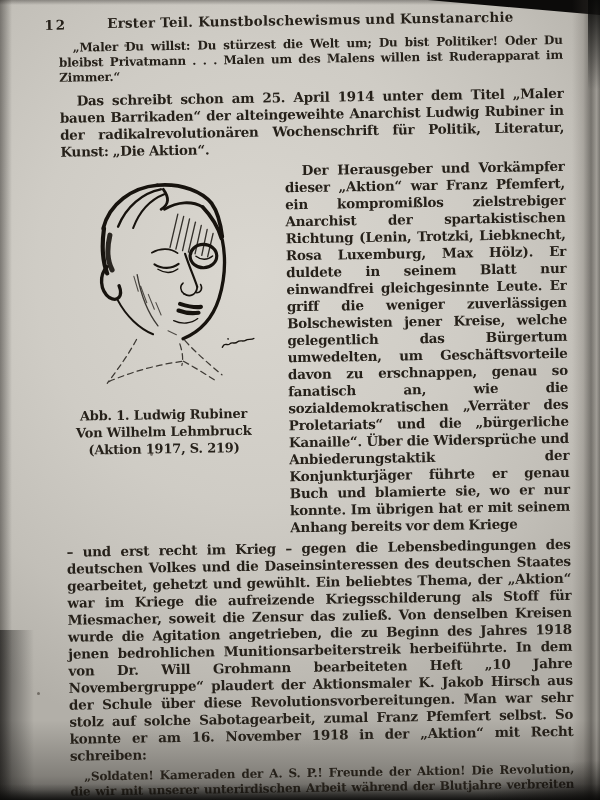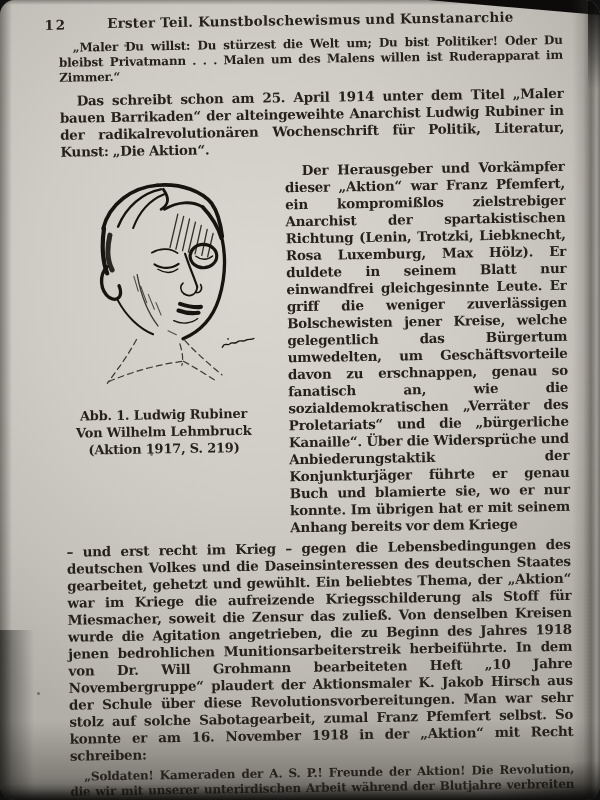--- a/index.html
+++ b/index.html
@@ -2,21 +2,20 @@
 <html><head>
 <meta charset="utf-8">
 <style>
   html,body { margin:0; padding:0; background:#101010; }
   .photo {
     position:relative; width:600px; height:800px; overflow:hidden;
     font-family:"DejaVu Serif", serif; color:#26211a;
     background:
       linear-gradient(to bottom, rgba(0,0,0,0) 90%, rgba(20,18,15,0.30) 97%, rgba(10,9,8,0.55) 100%),
       radial-gradient(ellipse 75% 60% at 42% 34%, #dad7d0 0%, #cfccc5 48%, #c2bfb8 78%, #b2afa8 100%);
-    border-radius: 15px;
   }
   .sheet {
     position:absolute; inset:0; padding:12px 38px 0 58px;
     transform:rotate(-0.9deg); transform-origin:50% 0;
   }
   .header-row { position:relative; text-align:center; font-size:13.5px; font-weight:700; letter-spacing:0.2px; margin-bottom:9px; }
   .pagenum { position:absolute; left:-14px; top:1px; letter-spacing:2px; font-weight:700; }
   .quote { font-size:12px; line-height:15px; margin:0 0 7px 0; text-align:justify; text-indent:14px; font-weight:700; letter-spacing:-0.2px; }
   .para  { font-size:13.5px; line-height:17px; margin:0 0 5px 0; text-align:justify; font-weight:700; letter-spacing:-0.25px; word-spacing:-0.5px; }
   .indent { text-indent:17px; }

